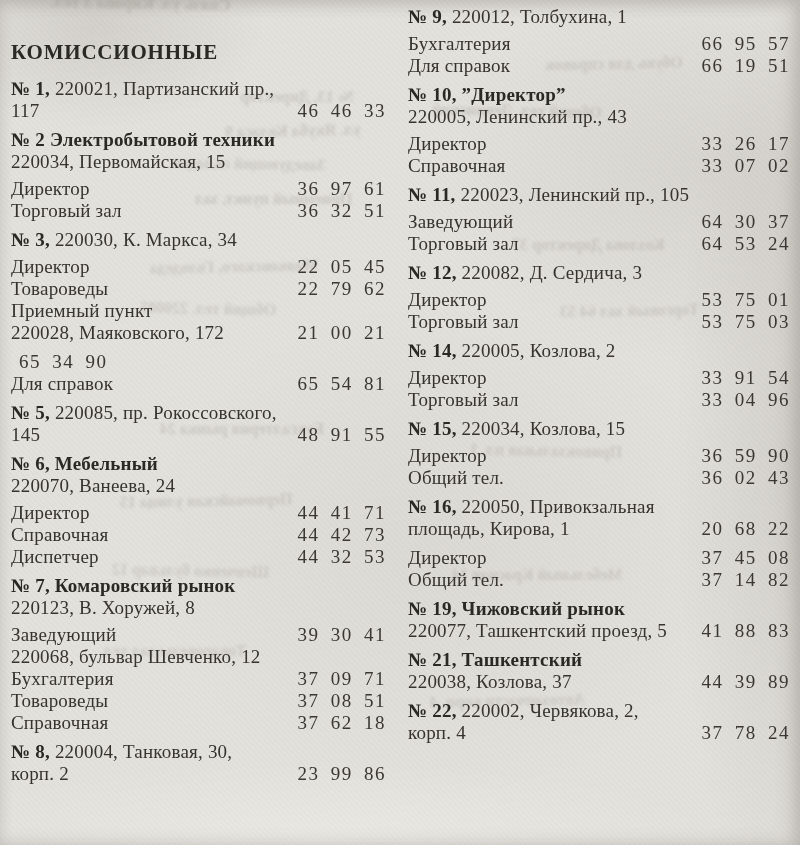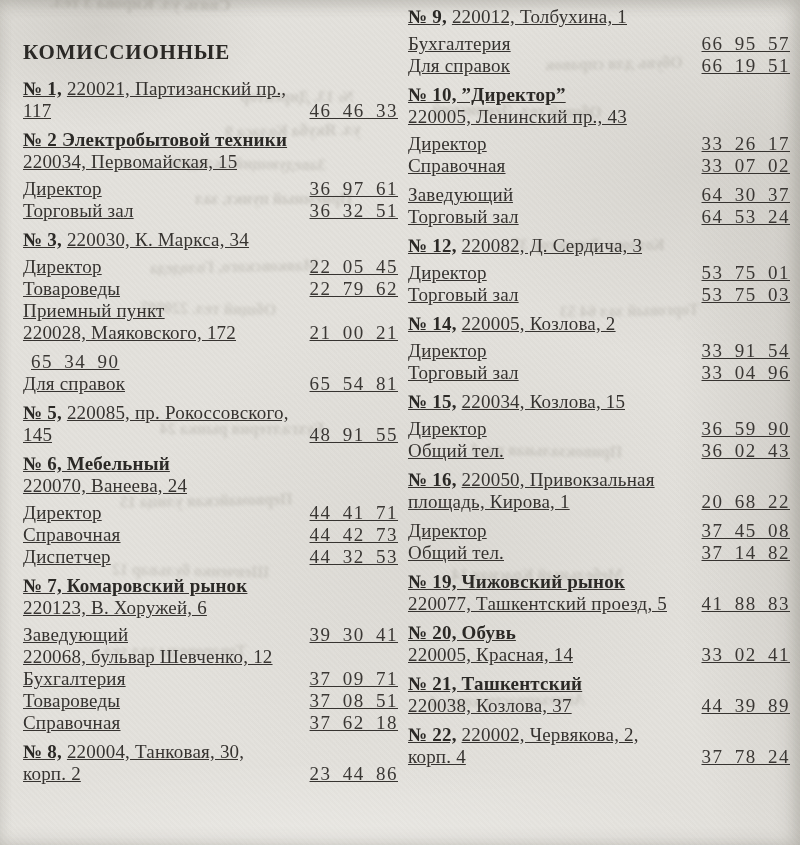--- a/index.html
+++ b/index.html
@@ -9,25 +9,25 @@
         background-color:#e3e1dc;
         background-image:
           radial-gradient(ellipse 260px 160px at 12% 3%, rgba(110,105,95,.14), transparent 65%),
           radial-gradient(ellipse 420px 300px at 88% 20%, rgba(110,105,95,.10), transparent 65%),
           radial-gradient(ellipse 500px 420px at 55% 65%, rgba(120,115,105,.07), transparent 60%),
           radial-gradient(ellipse 180px 700px at 100% 55%, rgba(100,95,85,.14), transparent 70%),
           radial-gradient(ellipse 600px 120px at 40% 100%, rgba(255,255,252,.25), transparent 70%),
           repeating-linear-gradient(47deg, rgba(90,85,75,.018) 0 2px, rgba(255,255,255,.02) 2px 4px);
         box-shadow:inset -7px 0 18px rgba(95,90,80,.22), inset 0 5px 14px rgba(95,90,80,.14);}
   .col{position:absolute;color:#363330;font-size:19px;line-height:22px;letter-spacing:.2px;}
-  .col-left{left:23px;top:12px;width:375px;padding-top:28px;}
+  .col-left{left:11px;top:12px;width:375px;padding-top:28px;}
   .col-right{left:408px;top:6px;width:382px;}
   .heading{font-weight:bold;font-size:21px;letter-spacing:.8px;color:#2b2926;
            margin:0 0 14px 0;line-height:24px;}
-  .entry{margin-bottom:7px;text-decoration:underline;}
+  .entry{margin-bottom:7px;}
   .block{margin-bottom:5px;}
   .block:last-child{margin-bottom:0;}
   .row{display:flex;justify-content:space-between;align-items:baseline;white-space:nowrap;}
   .label{overflow:hidden;}
   .b{font-weight:bold;color:#2b2926;margin-right:5px;}
   .phone{letter-spacing:1.5px;word-spacing:5px;margin-left:8px;color:#3a3734;text-align:center;}
   .bleed-layer{position:absolute;inset:0;pointer-events:none;z-index:0;}
   .col{z-index:1;}
   .bleed{position:absolute;white-space:nowrap;color:#8b877d;
          filter:blur(1.4px);transform:scaleX(-1);font-weight:bold;}
@@ -159,21 +159,21 @@
               <span class="phone">44 32 53</span>
             </div>
           </div>
         </div>
         <div class="entry">
           <div class="block">
             <div class="row">
               <span class="label"><span class="b">№ 7, Комаровский рынок</span></span>
             </div>
             <div class="row">
-              <span class="label"><span class="t">220123, В. Хоружей, 6</span></span>
+              <span class="label"><span class="t">220123, В. Хоружей, 8</span></span>
             </div>
           </div>
           <div class="block">
             <div class="row">
               <span class="label"><span class="t">Заведующий</span></span>
               <span class="phone">39 30 41</span>
             </div>
             <div class="row">
               <span class="label"><span class="t">220068, бульвар Шевченко, 12</span></span>
             </div>
@@ -191,21 +191,21 @@
             </div>
           </div>
         </div>
         <div class="entry">
           <div class="block">
             <div class="row">
               <span class="label"><span class="b">№ 8,</span><span class="t">220004, Танковая, 30,</span></span>
             </div>
             <div class="row">
               <span class="label"><span class="t">корп. 2</span></span>
-              <span class="phone">23 44 86</span>
+              <span class="phone">23 99 86</span>
             </div>
           </div>
         </div>
       </div>
   </div>
   <div class="col col-right">
     <div>
         <div class="entry">
           <div class="block">
             <div class="row">
@@ -239,20 +239,25 @@
             </div>
             <div class="row">
               <span class="label"><span class="t">Справочная</span></span>
               <span class="phone">33 07 02</span>
             </div>
           </div>
         </div>
         <div class="entry">
           <div class="block">
             <div class="row">
+              <span class="label"><span class="b">№ 11,</span><span class="t">220023, Ленинский пр., 105</span></span>
+            </div>
+          </div>
+          <div class="block">
+            <div class="row">
               <span class="label"><span class="t">Заведующий</span></span>
               <span class="phone">64 30 37</span>
             </div>
             <div class="row">
               <span class="label"><span class="t">Торговый зал</span></span>
               <span class="phone">64 53 24</span>
             </div>
           </div>
         </div>
         <div class="entry">
@@ -330,31 +335,20 @@
           </div>
         </div>
         <div class="entry">
           <div class="block">
             <div class="row">
               <span class="label"><span class="b">№ 19, Чижовский рынок</span></span>
             </div>
             <div class="row">
               <span class="label"><span class="t">220077, Ташкентский проезд, 5</span></span>
               <span class="phone">41 88 83</span>
-            </div>
-          </div>
-        </div>
-        <div class="entry">
-          <div class="block">
-            <div class="row">
-              <span class="label"><span class="b">№ 20, Обувь</span></span>
-            </div>
-            <div class="row">
-              <span class="label"><span class="t">220005, Красная, 14</span></span>
-              <span class="phone">33 02 41</span>
             </div>
           </div>
         </div>
         <div class="entry">
           <div class="block">
             <div class="row">
               <span class="label"><span class="b">№ 21, Ташкентский</span></span>
             </div>
             <div class="row">
               <span class="label"><span class="t">220038, Козлова, 37</span></span>

